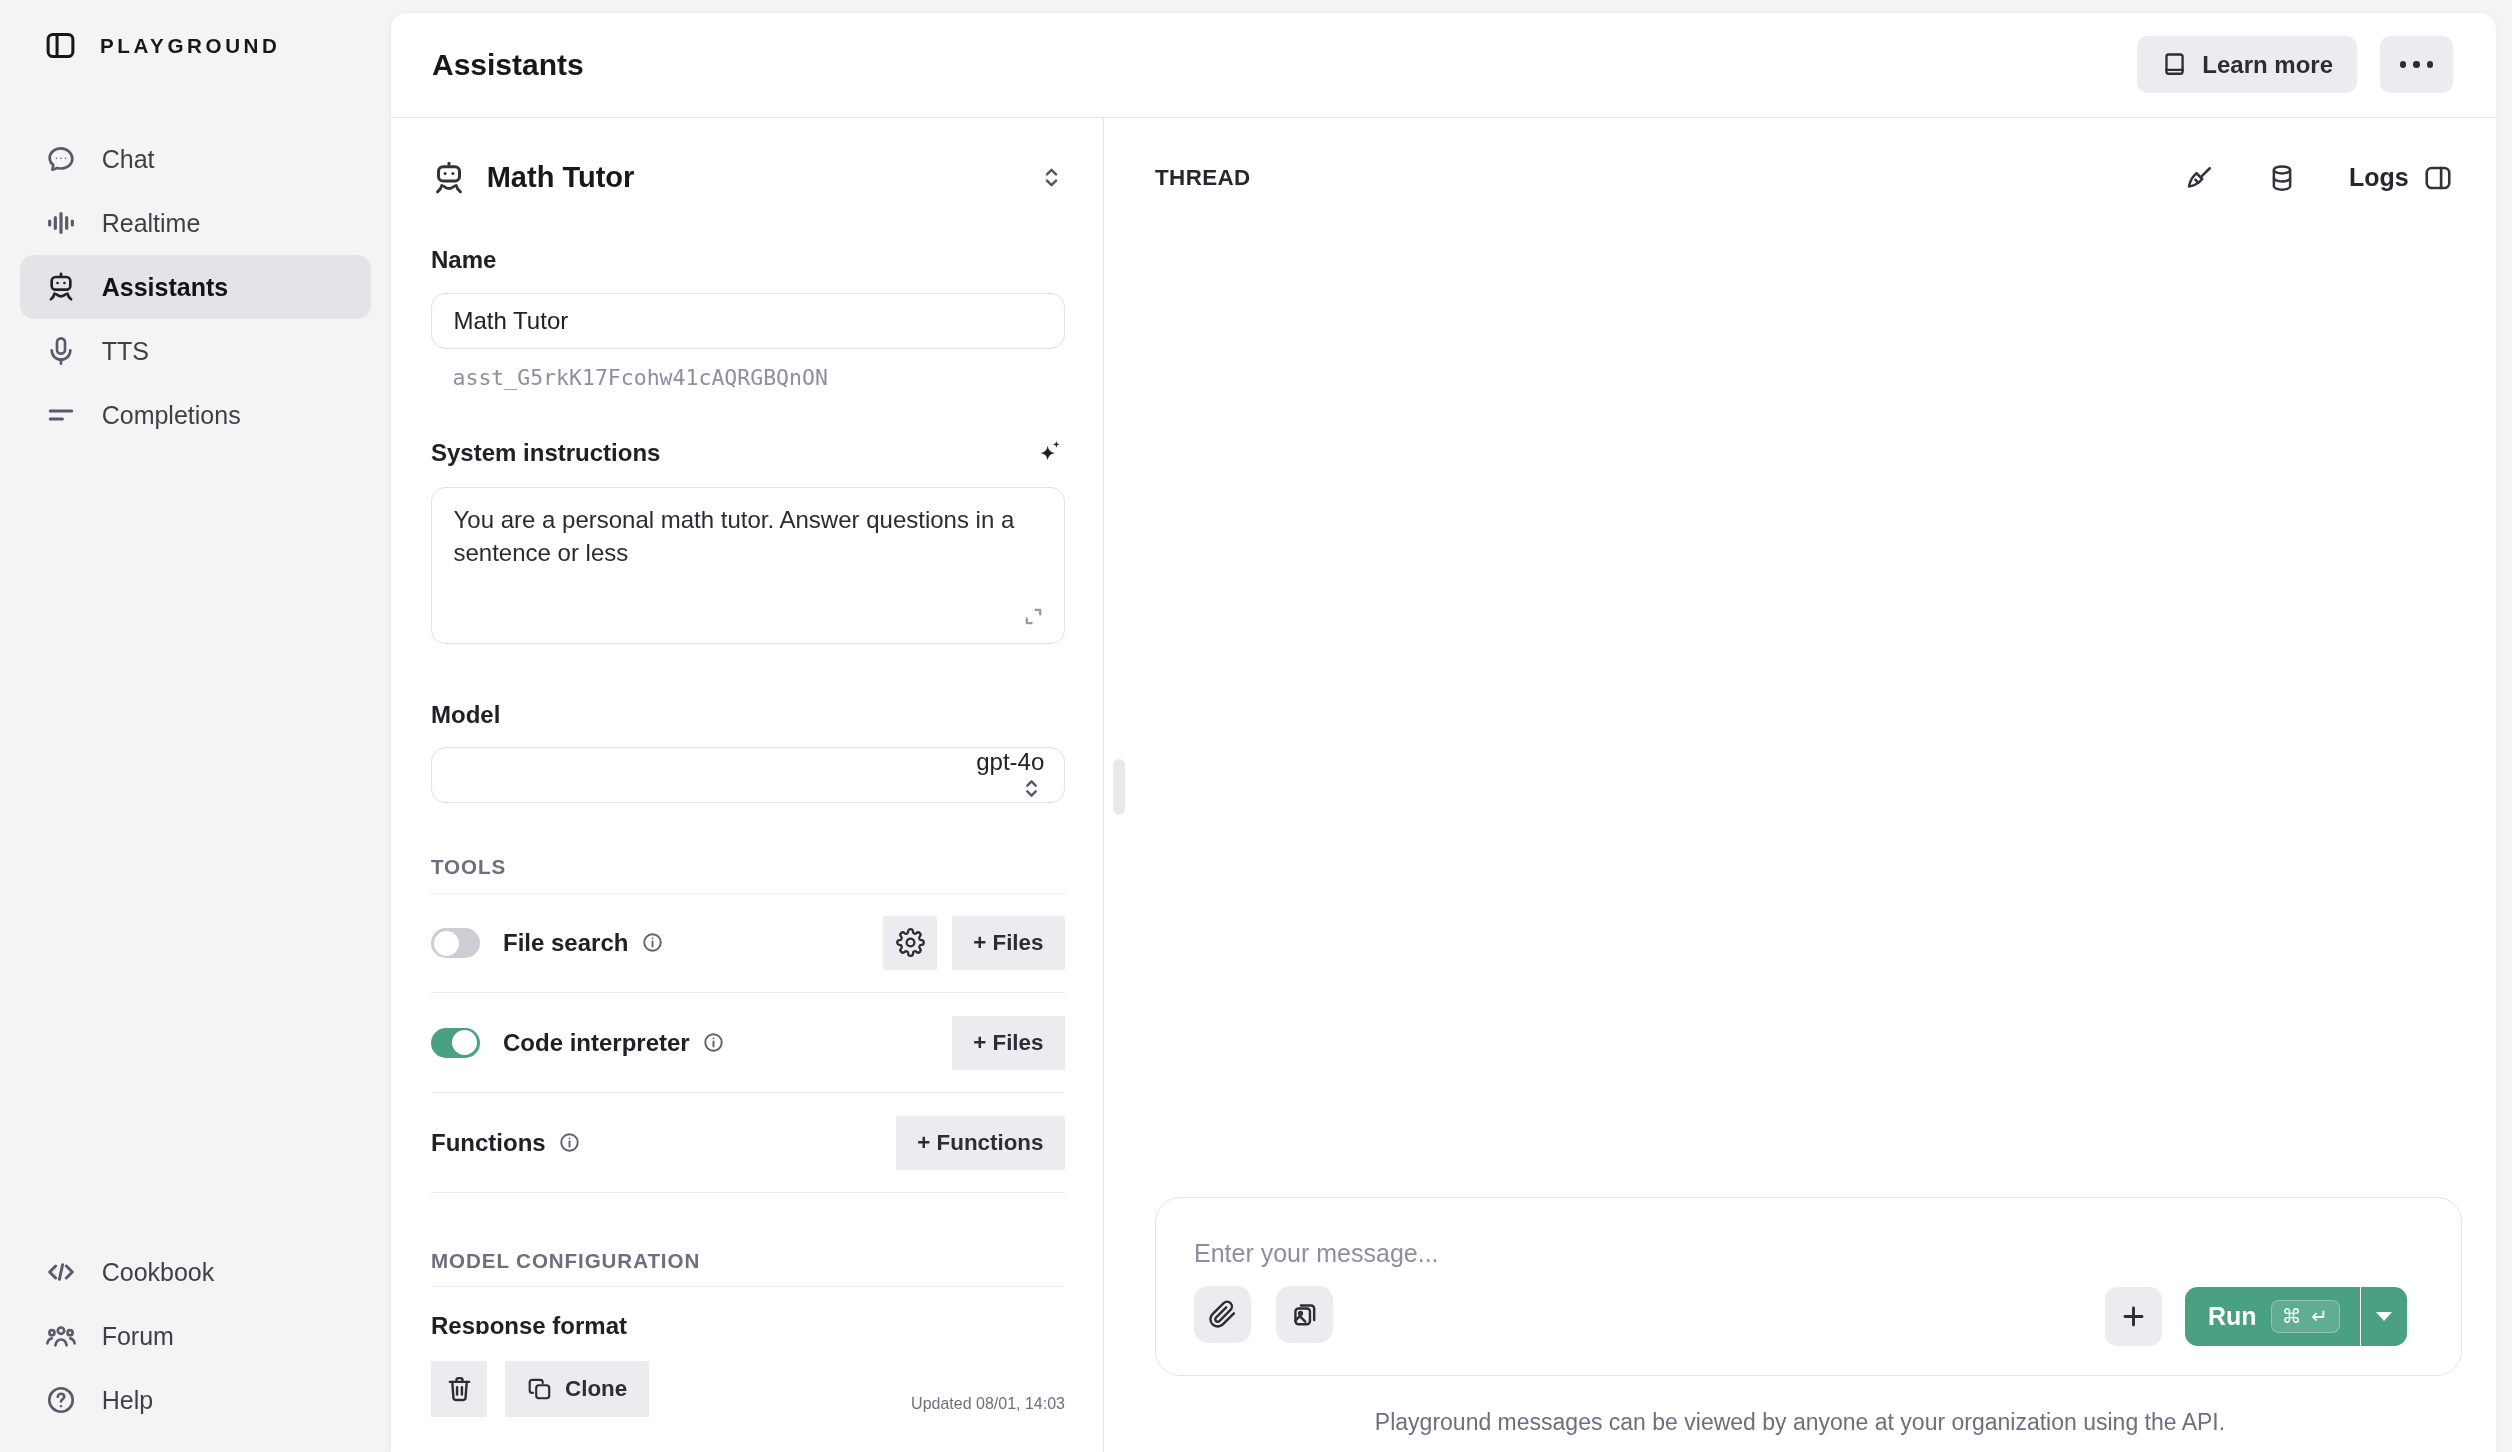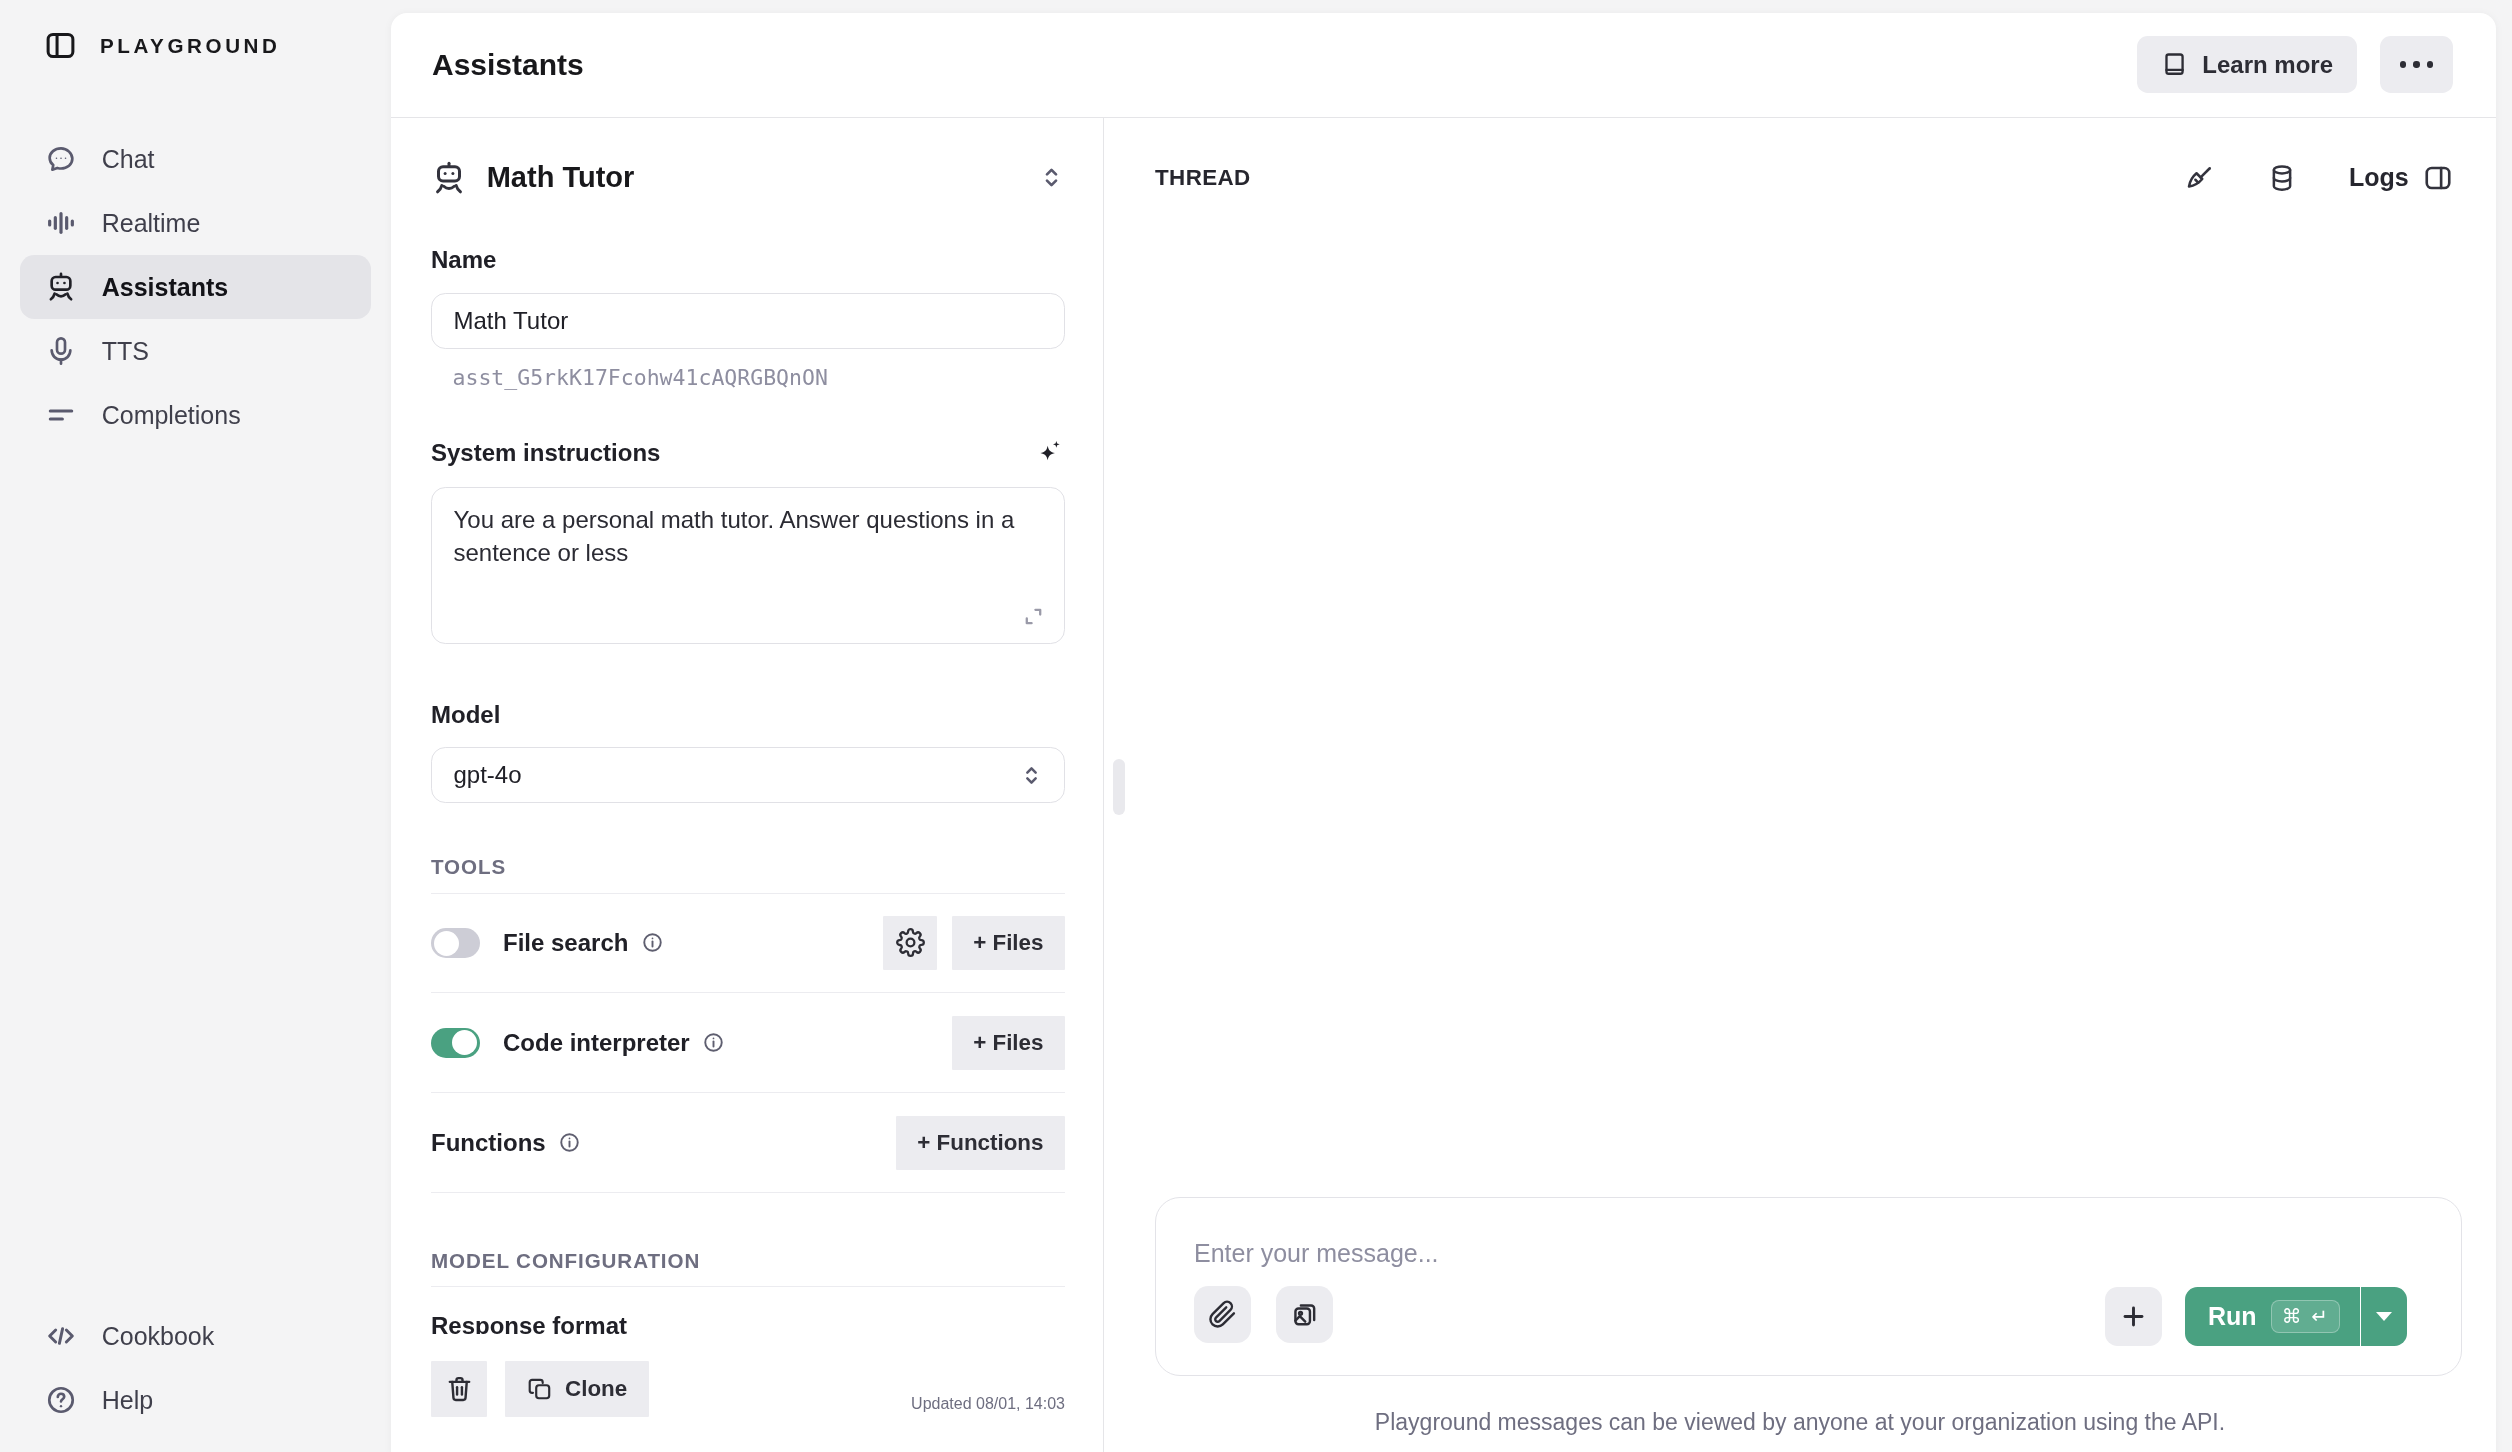--- a/index.html
+++ b/index.html
@@ -85,22 +85,22 @@
     width:100%; height:157px; resize:none;
     border:1.8px solid #e1e1e6; border-radius:14.3px;
     padding:16px 21.5px; font-family:inherit; font-size:24px; line-height:1.35; color:#2b2b33;
   }
   .ico-expand { position:absolute; right:19.7px; bottom:19.7px; width:23px; height:23px; color:#9a9aa8; cursor:pointer; }
 
   .lbl-model { margin-top:54px; }
   .select-box {
     margin-top:18px; height:56px;
     border:1.8px solid #e1e1e6; border-radius:14.3px;
-    display:flex; align-items:center; padding:0 19.7px 0 21.5px;
-    font-size:24px; color:#202027; cursor:pointer;
+    display:flex; align-items:flex-end; padding:0 19.7px 0 21.5px;
+    font-size:24px; color:#202027; cursor:pointer;flex-direction:column;
   }
   .select-box .ico-updown { width:25px; height:25px; color:#5a5a6e; margin-left:auto; }
 
   .section-header {
     margin-top:52px; font-size:20.6px; font-weight:600; letter-spacing:0.9px;
     color:#6e6e80; text-transform:uppercase;
   }
   .divider { margin-top:13.4px; border-bottom:0.9px solid #ececf0; }
 
   .tool-row { display:flex; align-items:center; padding:22.4px 0; border-bottom:0.9px solid #ececf0; }
@@ -265,20 +265,33 @@
   <nav class="nav bottom">
     <div class="nav-item">
       <span class="ico">
         <svg viewBox="0 0 24 24" fill="none" stroke="currentColor" stroke-width="2.2" stroke-linecap="round" stroke-linejoin="round">
             <polyline points="8 7.5 3.5 12 8 16.5"></polyline>
             <polyline points="16 7.5 20.5 12 16 16.5"></polyline>
             <line x1="13.2" y1="6.5" x2="10.8" y2="17.5"></line>
           </svg>
       </span>
       <span>Cookbook</span>
+    </div>
+    <div class="nav-item">
+      <span class="ico">
+        <svg viewBox="0 0 24 24" fill="none" stroke="currentColor" stroke-width="2" stroke-linecap="round" stroke-linejoin="round">
+            <circle cx="12" cy="8" r="2.4"></circle>
+            <path d="M7.8 19c.5-2.9 2-4.4 4.2-4.4s3.7 1.5 4.2 4.4"></path>
+            <circle cx="5.2" cy="9.5" r="1.9"></circle>
+            <path d="M1.8 17.5c.4-2.2 1.6-3.4 3.3-3.7"></path>
+            <circle cx="18.8" cy="9.5" r="1.9"></circle>
+            <path d="M22.2 17.5c-.4-2.2-1.6-3.4-3.3-3.7"></path>
+          </svg>
+      </span>
+      <span>Forum</span>
     </div>
     <div class="nav-item">
       <span class="ico">
         <svg viewBox="0 0 24 24" fill="none" stroke="currentColor" stroke-width="2" stroke-linecap="round" stroke-linejoin="round">
             <circle cx="12" cy="12" r="8.8"></circle>
             <path d="M9.6 9.7c0-1.4 1.1-2.4 2.4-2.4s2.4.9 2.4 2.3c0 1.8-2.4 1.9-2.4 3.5"></path>
             <circle cx="12" cy="16.6" r="0.9" fill="currentColor" stroke="none"></circle>
           </svg>
       </span>
       <span>Help</span>

